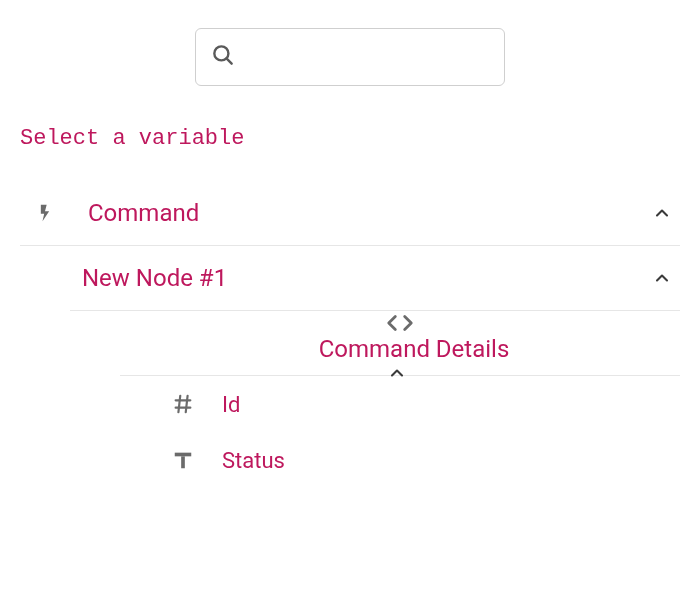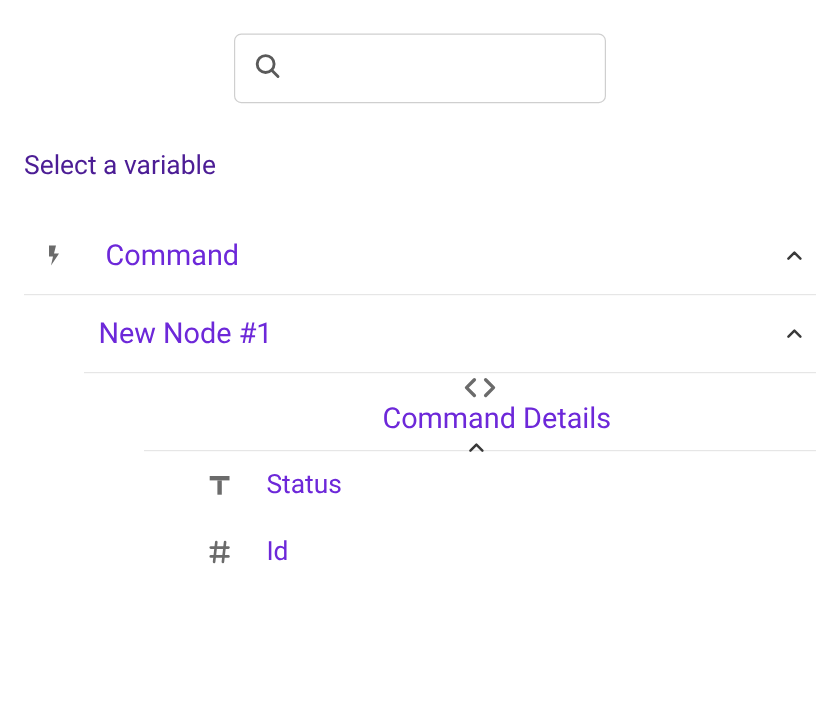--- a/index.html
+++ b/index.html
@@ -38,23 +38,24 @@
     .search-input {
       border: none;
       outline: none;
       font-size: 18px;
       margin-left: 10px;
       width: 100%;
       color: #333;
       background: transparent;
     }
     .section-label {
-      color: #4c1d95;
+      color: #be185d;
       font-size: 22px;
       padding: 0 0 30px 0;
+      font-family: Liberation Mono, monospace;
     }
     .tree-row {
       display: flex;
       align-items: center;
       height: 64px;
       cursor: pointer;
       position: relative;
     }
     .tree-divider {
       border-bottom: 1px solid #e6e6e6;
@@ -62,21 +63,21 @@
     .row-icon {
       width: 30px;
       display: flex;
       justify-content: center;
       align-items: center;
       flex-shrink: 0;
       color: #6b6b6b;
     }
     .row-label {
       font-size: 24px;
-      color: #6d28d9;
+      color: #be185d;
       flex: 1;
       padding-left: 28px;
     }
     .row-chevron {
       width: 30px;
       display: flex;
       justify-content: center;
       align-items: center;
       color: #555555;
       flex-shrink: 0;
@@ -162,33 +163,33 @@
     <span class="row-chevron">
       <svg width="20" height="20" viewBox="0 0 24 24" fill="none" stroke="#3a3a3a" stroke-width="2.5" stroke-linecap="round" stroke-linejoin="round">
         <polyline points="6 15 12 9 18 15"></polyline>
       </svg>
     </span>
   </div>
   <div class="level-2-divider"></div>
 
   <div class="tree-row level-3 small-row">
     <span class="row-icon">
-      <svg width="22" height="22" viewBox="0 0 24 24" fill="#6b6b6b">
-        <rect x="3" y="4" width="18" height="4"></rect>
-        <rect x="10" y="8" width="4" height="13"></rect>
-      </svg>
-    </span>
-    <span class="row-label">Status</span>
-  </div>
-
-  <div class="tree-row level-3 small-row">
-    <span class="row-icon">
       <svg width="22" height="22" viewBox="0 0 24 24" fill="none" stroke="#6b6b6b" stroke-width="2.4" stroke-linecap="round">
         <line x1="4" y1="8" x2="20" y2="8"></line>
         <line x1="4" y1="16" x2="20" y2="16"></line>
         <line x1="9" y1="3" x2="7" y2="21"></line>
         <line x1="17" y1="3" x2="15" y2="21"></line>
       </svg>
     </span>
     <span class="row-label">Id</span>
   </div>
 
+  <div class="tree-row level-3 small-row">
+    <span class="row-icon">
+      <svg width="22" height="22" viewBox="0 0 24 24" fill="#6b6b6b">
+        <rect x="3" y="4" width="18" height="4"></rect>
+        <rect x="10" y="8" width="4" height="13"></rect>
+      </svg>
+    </span>
+    <span class="row-label">Status</span>
+  </div>
+
 </div>
 
 </body></html>

